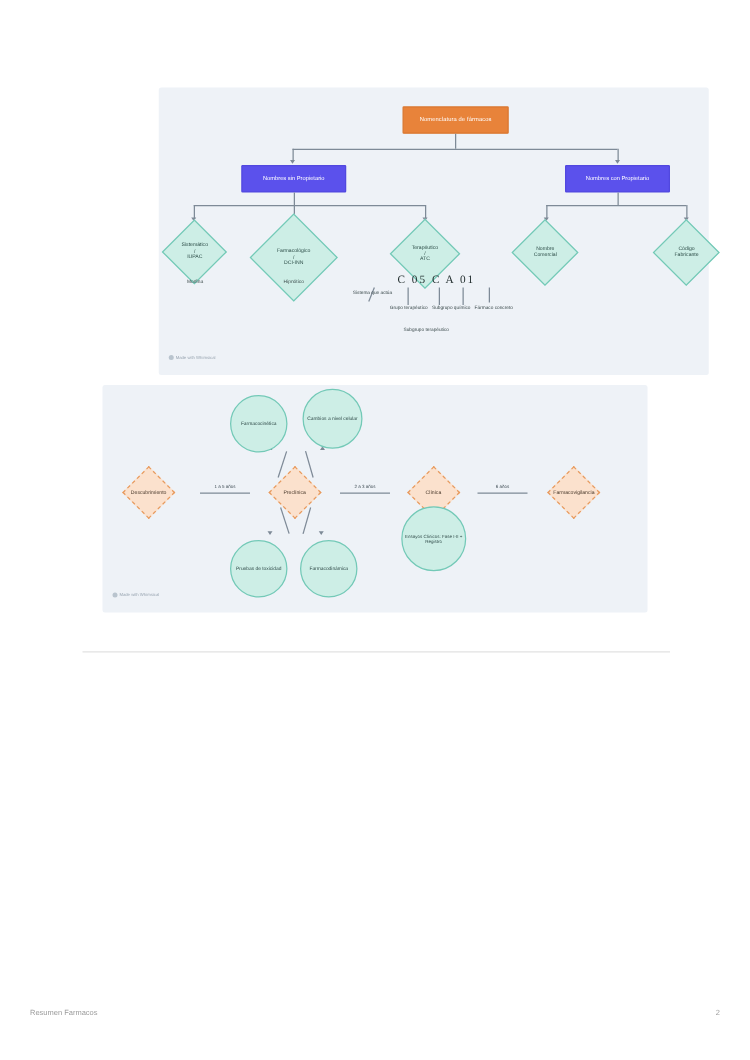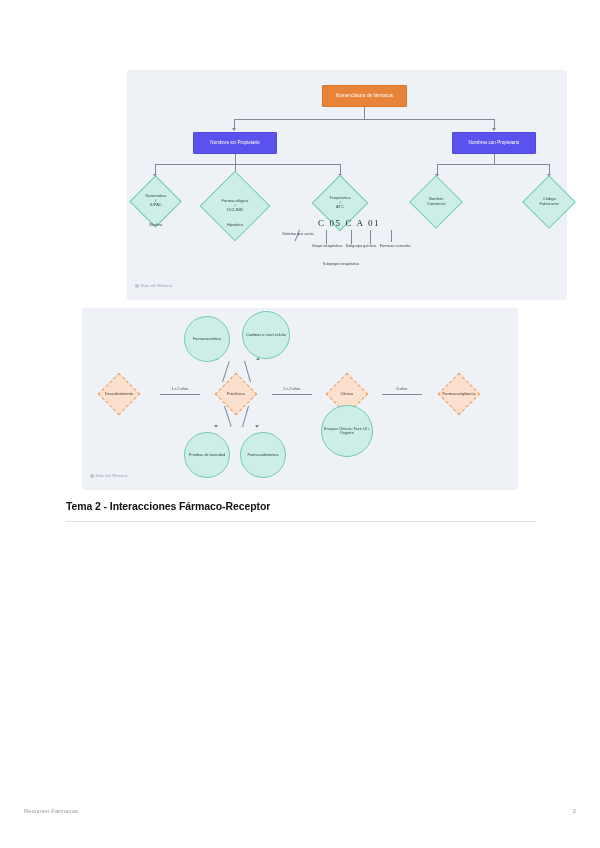--- a/index.html
+++ b/index.html
@@ -241,21 +241,20 @@
     <div class="node circle-green" style="left:239px;top:97px;width:52px;height:52px;font-size:3.6px;">
       <span>Ensayos Clínicos: Fase I-II + Registro</span>
     </div>
 
     <div class="wm" style="left:8px;top:166px;">
       <span class="dot"></span>
       <span>Made with Whimsical</span>
     </div>
   </div>
 
-  <div class="doc-title">Tema 2 - Interacciones Fármaco-Receptor</div>
   <div class="rule"></div>
 
   <div class="footer">
     <div class="footer-left">Resumen Farmacos</div>
     <div class="footer-right">2</div>
   </div>
 
 </div>
 
 </body></html>

